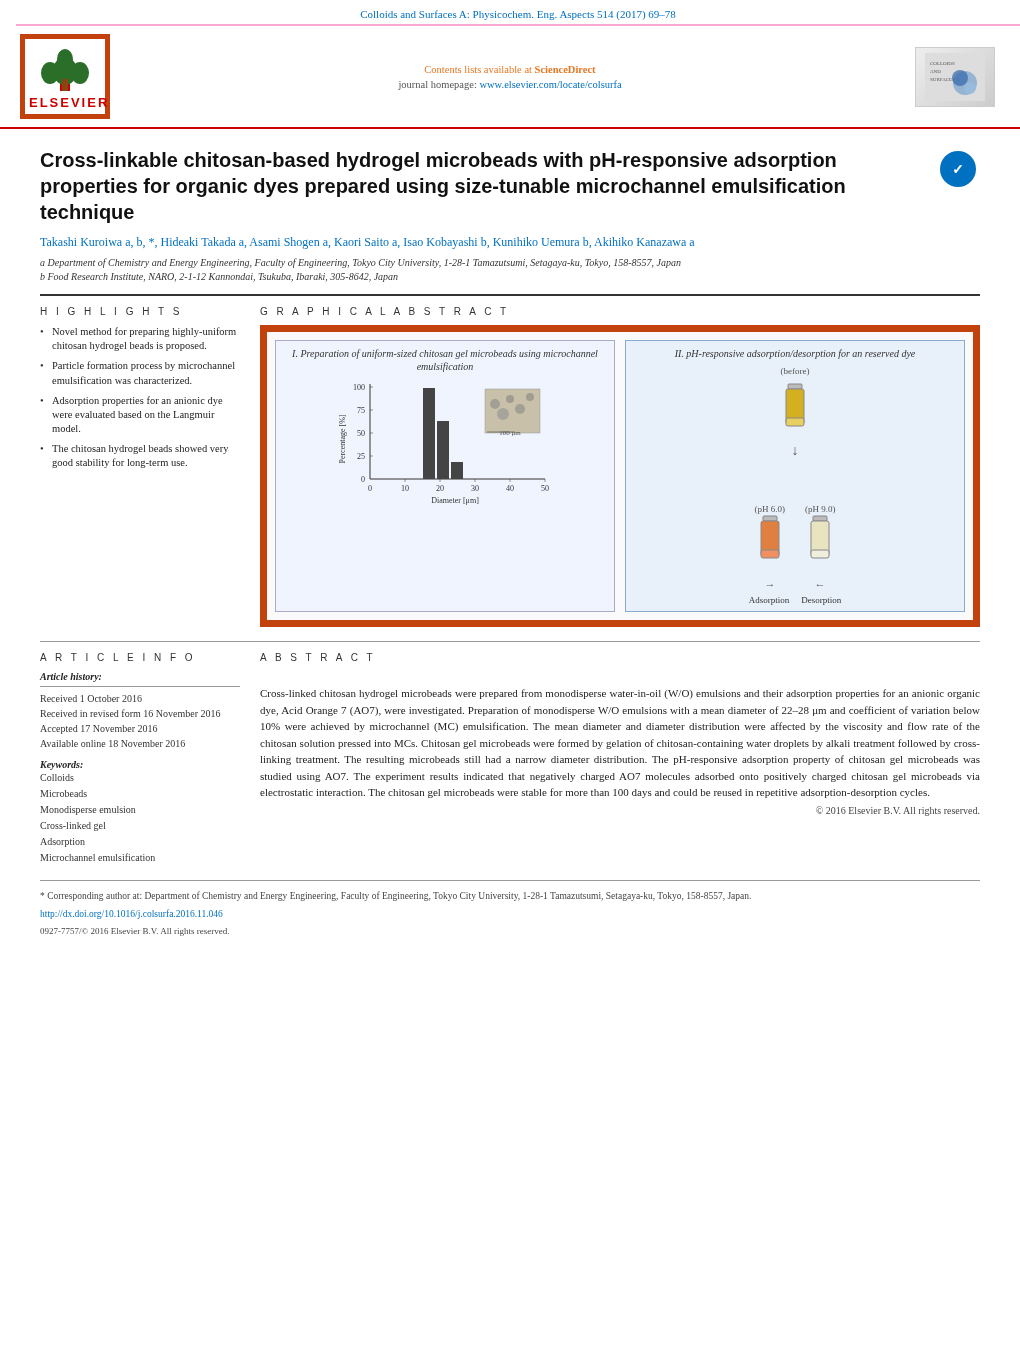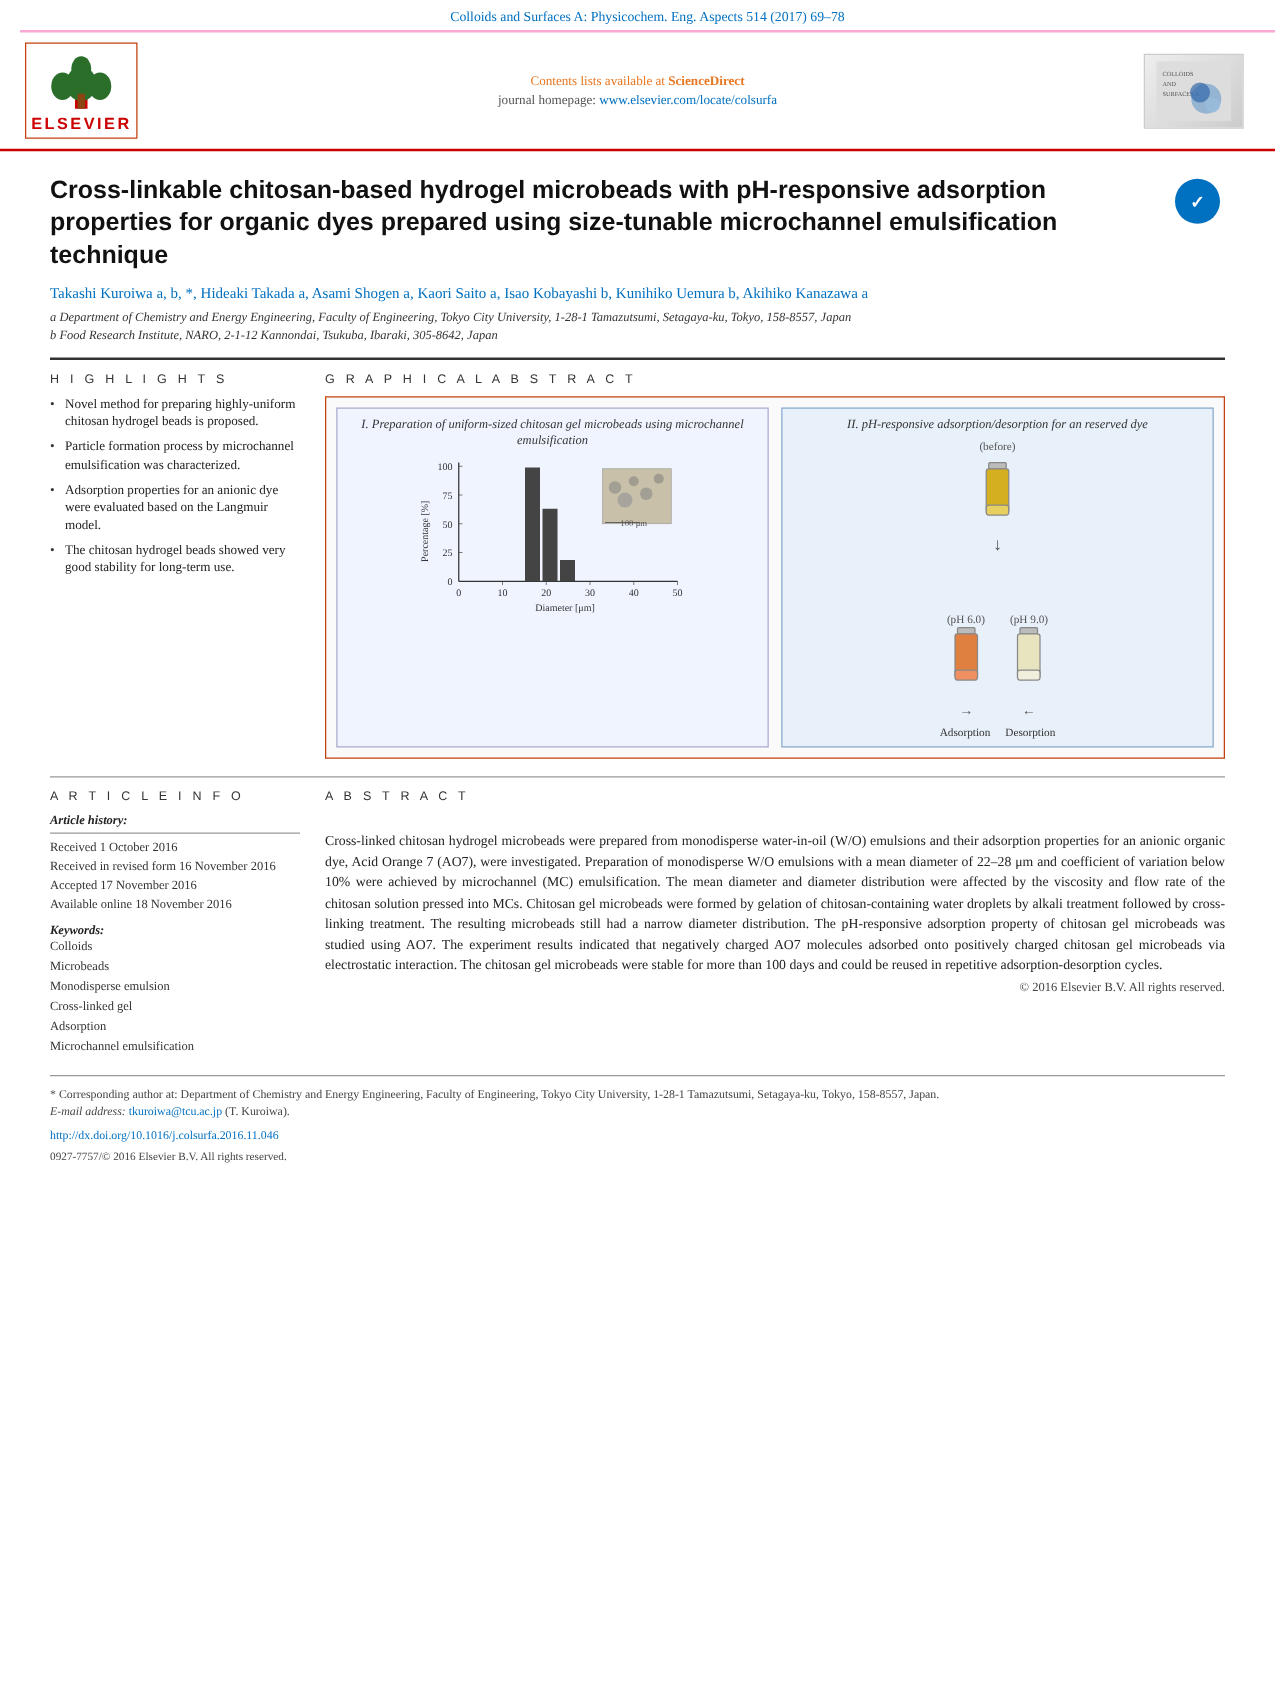--- a/index.html
+++ b/index.html
@@ -32,21 +32,21 @@
       display: flex;
       align-items: center;
       padding: 8px 20px;
       border-bottom: 2px solid #c00;
     }
     .elsevier-logo {
       width: 90px;
       flex-shrink: 0;
     }
     .elsevier-logo-inner {
-      border: 1px solid #c2410c;
+      border: 5px solid #c2410c;
       padding: 4px;
       text-align: center;
       font-size: 10px;
     }
     .elsevier-logo-tree {
       width: 70px;
       height: 50px;
       display: block;
       margin: 0 auto 2px;
     }
@@ -207,21 +207,21 @@
       content: "•";
       position: absolute;
       left: 0;
       color: #333;
     }
 
     
     .graphical-abstract {
       display: flex;
       gap: 10px;
-      border: 1px solid #c2410c;
+      border: 7px solid #c2410c;
       padding: 8px;
       background: #fafafa;
     }
     .ga-panel {
       flex: 1;
       border: 1px solid #aac;
       background: #f0f4ff;
       padding: 6px;
       font-size: 10px;
       color: #333;
@@ -572,24 +572,19 @@
         <div class="abstract-text">Cross-linked chitosan hydrogel microbeads were prepared from monodisperse water-in-oil (W/O) emulsions and their adsorption properties for an anionic organic dye, Acid Orange 7 (AO7), were investigated. Preparation of monodisperse W/O emulsions with a mean diameter of 22–28 μm and coefficient of variation below 10% were achieved by microchannel (MC) emulsification. The mean diameter and diameter distribution were affected by the viscosity and flow rate of the chitosan solution pressed into MCs. Chitosan gel microbeads were formed by gelation of chitosan-containing water droplets by alkali treatment followed by cross-linking treatment. The resulting microbeads still had a narrow diameter distribution. The pH-responsive adsorption property of chitosan gel microbeads was studied using AO7. The experiment results indicated that negatively charged AO7 molecules adsorbed onto positively charged chitosan gel microbeads via electrostatic interaction. The chitosan gel microbeads were stable for more than 100 days and could be reused in repetitive adsorption-desorption cycles.</div>
         <div class="abstract-copyright">© 2016 Elsevier B.V. All rights reserved.</div>
       </div>
 
     </div>
 
     <hr class="footer-divider">
     <div class="footer-text">
       <span>* Corresponding author at: Department of Chemistry and Energy Engineering, Faculty of Engineering, Tokyo City University, 1-28-1 Tamazutsumi, Setagaya-ku, Tokyo, 158-8557, Japan.</span>
     </div>
-    <div class="footer-text">
-      <em><span>E-mail address:</span></em>
-      <a href="#">tkuroiwa@tcu.ac.jp</a>
-      <span>(T. Kuroiwa).</span>
-    </div>
     <div class="footer-text" style="margin-top:4px;">
       <a href="#" style="color:#0070c0;">http://dx.doi.org/10.1016/j.colsurfa.2016.11.046</a>
     </div>
     <div class="footer-note">0927-7757/© 2016 Elsevier B.V. All rights reserved.</div>
 
   </div>
 </div>
 
 </body></html>

